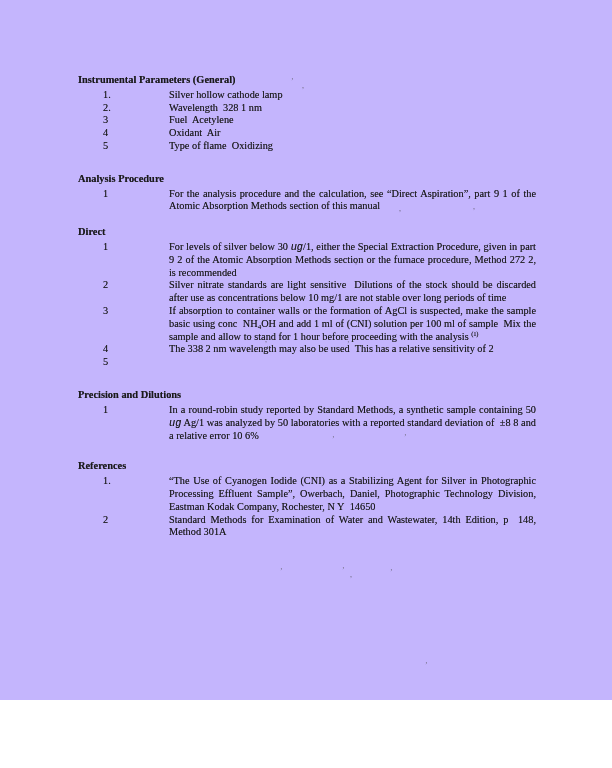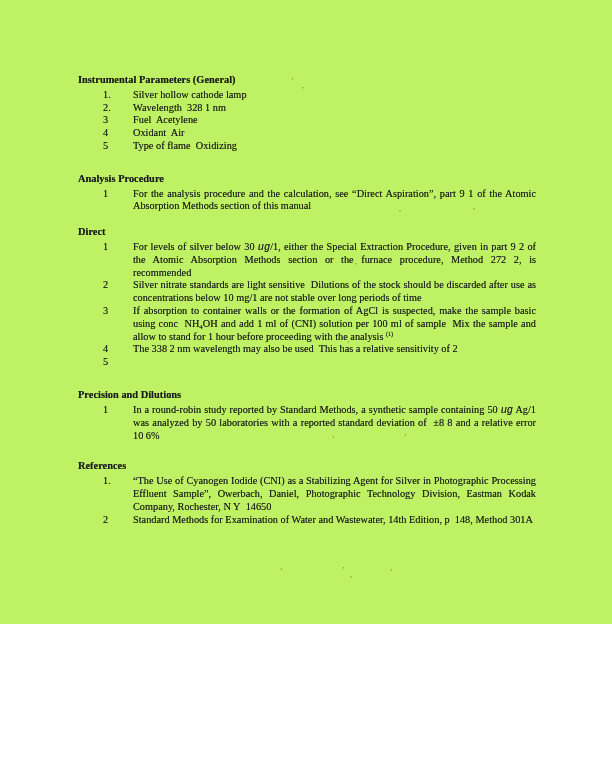--- a/index.html
+++ b/index.html
@@ -4,23 +4,23 @@
 <style>
   html, body { margin: 0; padding: 0; }
   body {
     width: 612px; height: 768px;
     background: #ffffff;
     font-family: "Liberation Serif", "DejaVu Serif", serif;
     color: #1a1a1a;
   }
   .page {
     position: relative;
-    width: 612px; height: 624px;
+    width: 612px; height: 700px;
     overflow: hidden;
-    background: #bef264;
+    background: #c4b5fd;
     box-sizing: border-box;
     padding: 74px 76px 0 78px;
     font-size: 10.3px;
     line-height: 12.8px;
     text-shadow: 0 0 0.4px rgba(10,10,10,0.55);
   }
   .sec { margin: 0; }
   .sec h2 {
     margin: 0 0 2px 0;
     font-size: 10.4px;
@@ -34,20 +34,21 @@
   .items { margin: 0; padding: 0; list-style: none; }
   .item { position: relative; padding-left: 55px; margin: 0; }
   .num {
     position: absolute; left: 25px; top: 0;
     width: 24px; text-align: left;
   }
   .txt {
     display: block;
     text-align: justify;
     text-justify: inter-word;
+    margin-left: 36px;
   }
   .txt i { font-style: italic; font-family: Liberation Mono, monospace; }
   .txt sup { font-size: 6.6px; line-height: 0; vertical-align: 4px; letter-spacing: -0.3px; }
   .txt sub { font-size: 7px; line-height: 0; vertical-align: -2px; }
   .footer {
     position: absolute;
     left: 268px; top: 699px;
     font-weight: bold;
     font-size: 10.3px;
   }

